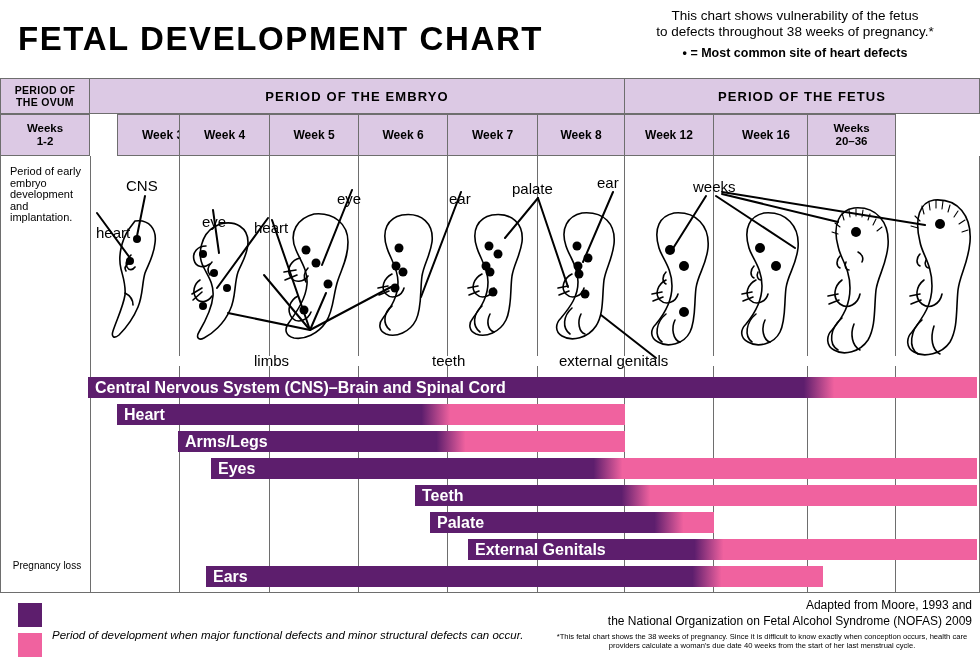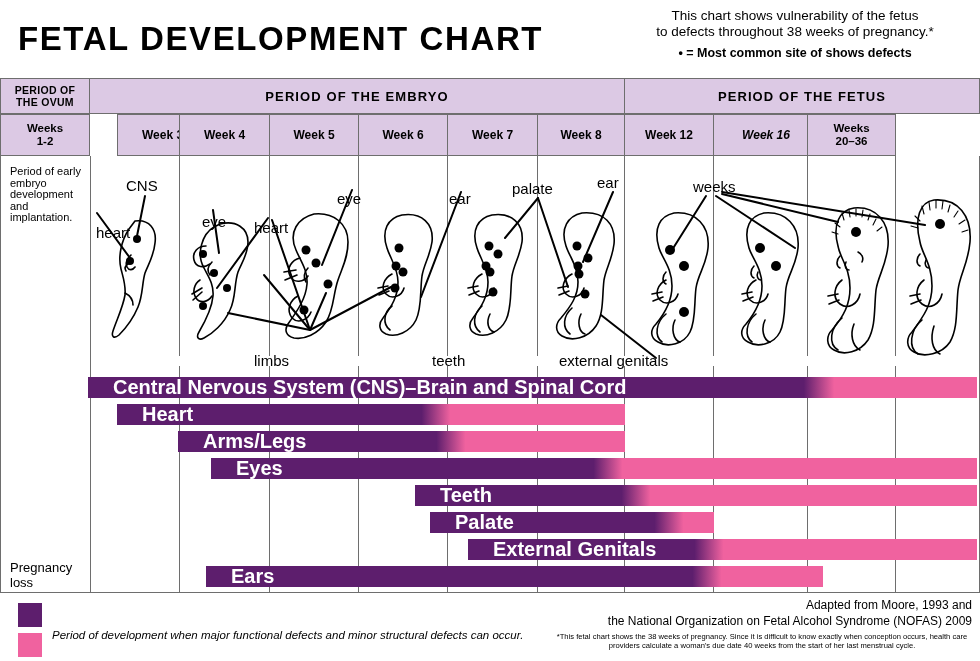--- a/index.html
+++ b/index.html
@@ -22,38 +22,38 @@
   .band-wk{top:114px;height:42px;font-size:12px;font-weight:bold;}
   .band-wk.two{font-size:11.5px;line-height:13px;}
 
   
   .illus-area{position:absolute;left:0;top:156px;width:980px;height:437px;
               border-left:1px solid #6e6e6e;border-right:1px solid #6e6e6e;
               border-bottom:1px solid #6e6e6e;box-sizing:border-box;background:#fff;}
   .col-sep{position:absolute;top:0;width:1px;background:#6e6e6e;}
   .leftcol-sep{position:absolute;left:89px;top:0;width:1px;height:437px;background:#6e6e6e;}
   .side-note{position:absolute;left:9px;top:10px;width:74px;font-size:11px;line-height:11.5px;}
-  .preg-loss{position:absolute;left:9px;top:404px;width:74px;font-size:13px;}
+  .preg-loss{position:absolute;left:9px;top:404px;width:74px;font-size:10px;text-align:center;}
 
   
   .fig{position:absolute;}
   .fig svg{display:block;overflow:visible;}
 
   
   .anno{position:absolute;font-size:15px;white-space:nowrap;background:transparent;}
 
   
   .bar-row{position:absolute;height:21px;}
   .seg{position:absolute;top:0;height:100%;}
   .seg.purple{background:#5d1e6d;}
   .seg.pink{background:#f0629f;}
   .seg.fade{background:linear-gradient(to right,#5d1e6d 0%,#5d1e6d 12%,#f0629f 88%,#f0629f 100%);}
   .bar-label{position:absolute;top:0;height:100%;background:#5d1e6d;color:#fff;
-             font-size:20px;font-weight:bold;display:flex;align-items:center;
-             padding:0 25px;box-sizing:border-box;white-space:nowrap;z-index:4;}
+             font-size:16px;font-weight:bold;display:flex;align-items:center;
+             padding:0 7px;box-sizing:border-box;white-space:nowrap;z-index:4;}
 
   
   .legend{position:absolute;left:0;top:596px;width:980px;height:65px;background:#fff;}
   .sw{position:absolute;width:24px;height:24px;}
   .sw.purple{background:#5d1e6d;}
   .sw.pink{background:#f0629f;}
   .leg-txt{position:absolute;font-size:11.5px;white-space:nowrap;}
   .credit{position:absolute;right:8px;width:420px;text-align:right;font-size:12px;line-height:16px;}
   .footnote{position:absolute;right:8px;top:632px;width:420px;text-align:center;font-size:7.6px;line-height:9.4px;}
 </style>
@@ -61,21 +61,21 @@
 <body>
 
 <div id="chart-root">
 
   <div class="title-block">
     <div class="main-title">FETAL DEVELOPMENT CHART</div>
     <div class="blurb">
       <span class="blurb-line">This chart shows vulnerability of the fetus</span>
       <span class="blurb-line">to defects throughout 38 weeks of pregnancy.*</span>
     </div>
-    <div class="keyline">• = Most common site of shows defects</div>
+    <div class="keyline">• = Most common site of heart defects</div>
   </div>
 
   <div class="band band-top small" style="left:0;width:90px;">
     <div>
       <span>PERIOD OF</span><br>
       <span>THE OVUM</span>
     </div>
   </div>
   <div class="band band-top" style="left:89px;width:536px;">PERIOD OF THE EMBRYO</div>
   <div class="band band-top" style="left:624px;width:356px;">PERIOD OF THE FETUS</div>
@@ -86,21 +86,21 @@
       <span>1-2</span>
     </div>
   </div>
   <div class="band band-wk" style="left:89px;width:91px;margin-left:28px;">Week 3</div>
   <div class="band band-wk" style="left:179px;width:91px;">Week 4</div>
   <div class="band band-wk" style="left:269px;width:90px;">Week 5</div>
   <div class="band band-wk" style="left:358px;width:90px;">Week 6</div>
   <div class="band band-wk" style="left:447px;width:91px;">Week 7</div>
   <div class="band band-wk" style="left:537px;width:88px;">Week 8</div>
   <div class="band band-wk" style="left:624px;width:90px;">Week 12</div>
-  <div class="band band-wk" style="left:713px;width:106px;font-style:italic;">Week 16</div>
+  <div class="band band-wk" style="left:713px;width:106px;">Week 16</div>
   <div class="band band-wk two" style="left:807px;width:89px;">
     <div>
       <span>Weeks</span><br>
       <span>20–36</span>
     </div>
   </div>
 
   <div class="illus-area">
 
     <div class="leftcol-sep"></div>

